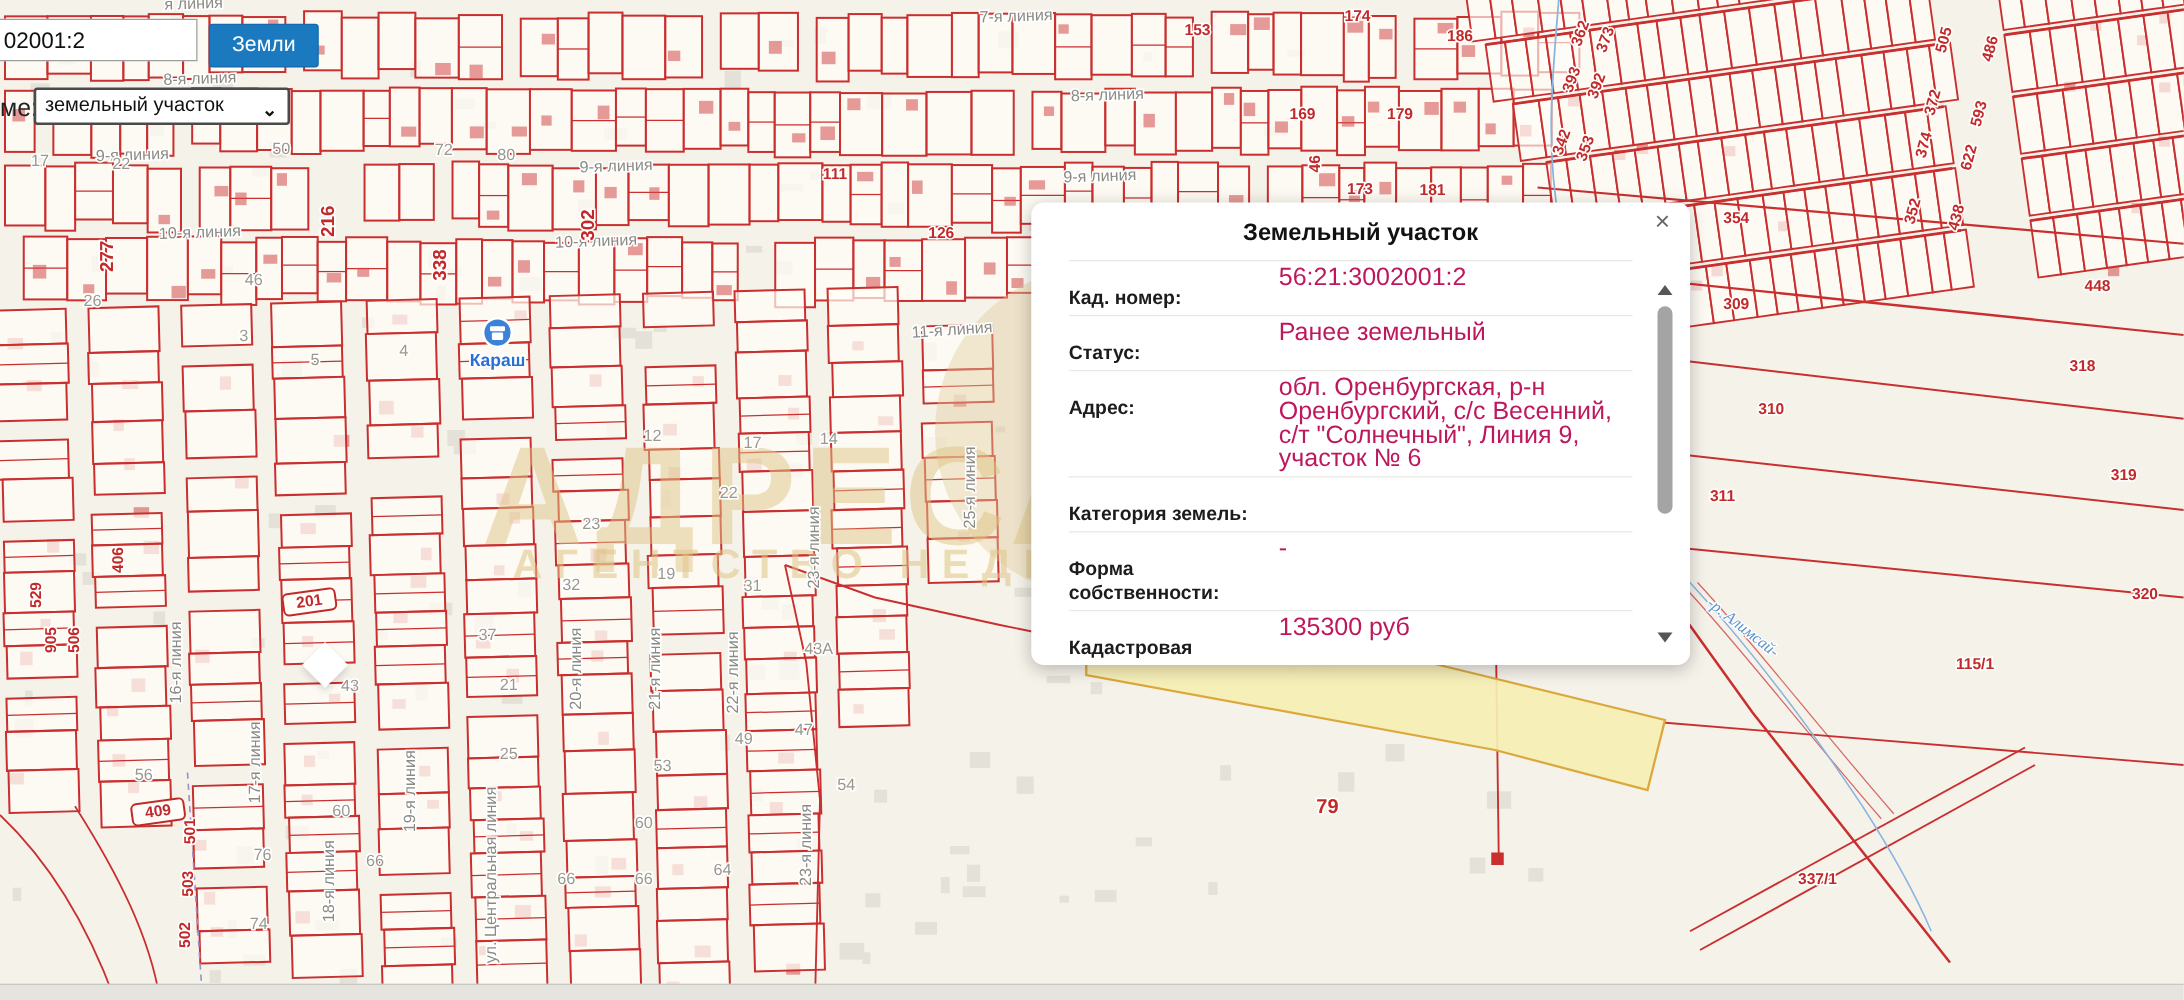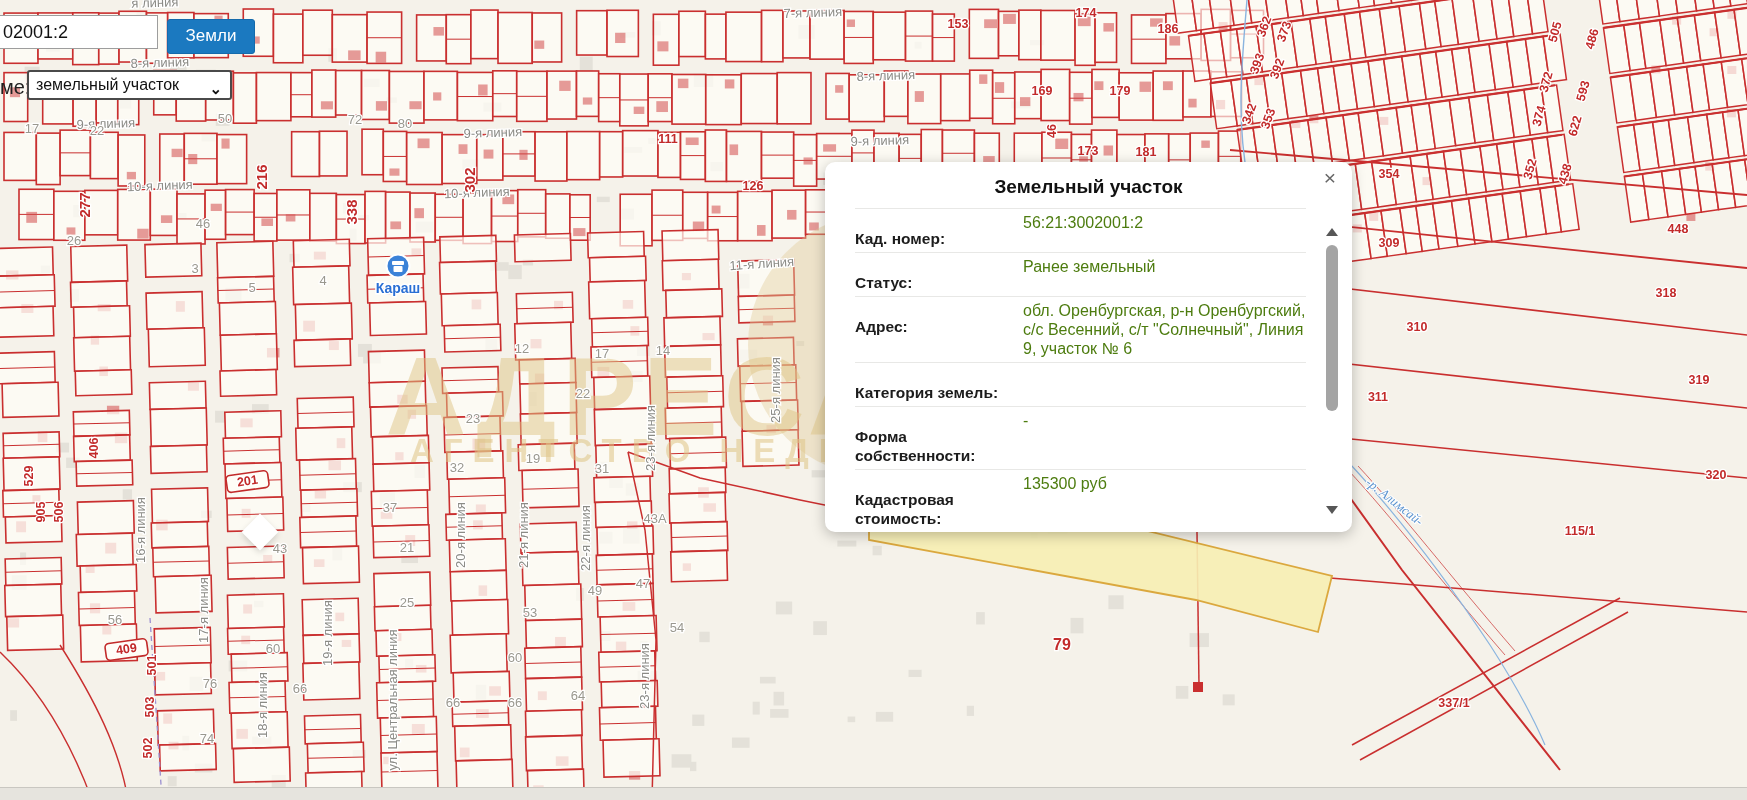--- a/index.html
+++ b/index.html
@@ -26,21 +26,21 @@
   .popup-tail{position:absolute;left:247px;top:519px;width:26px;height:26px;z-index:19;
        background:#fff;transform:rotate(45deg);box-shadow:2px 2px 6px rgba(0,0,0,0.15);}
   .popup-close{position:absolute;right:16px;top:2px;font-size:21px;color:#666;
        cursor:pointer;line-height:28px;}
   .popup-title{margin:14px 30px 10px 30px;text-align:center;font-size:19px;
        font-weight:bold;color:#111;}
   .popup-body{margin:8px 46px 0 30px;}
   .f-row{display:flex;border-bottom:1px solid #e8e8e6;padding:4px 0;}
   .f-row:first-child{border-top:1px solid #e8e8e6;}
   .f-label{width:168px;flex:none;font-weight:bold;color:#1c1c1c;font-size:15.5px;line-height:19px;margin-top:16px;}
-  .f-value{flex:1;color:#4d7c0f;font-size:16px;line-height:19px;}
+  .f-value{flex:1;color:#be185d;font-size:20px;line-height:19px;}
   .pscroll{position:absolute;right:13px;top:66px;width:13px;height:286px;}
   .pscroll .arr-up{position:absolute;top:0;left:0;width:0;height:0;
        border-left:6px solid transparent;border-right:6px solid transparent;
        border-bottom:8px solid #575757;cursor:pointer;}
   .pscroll .thumb{position:absolute;top:17px;left:0;width:12px;height:166px;
        background:#a4a4a4;border-radius:6px;cursor:pointer;}
   .pscroll .arr-dn{position:absolute;bottom:0;left:0;width:0;height:0;
        border-left:6px solid transparent;border-right:6px solid transparent;
        border-top:8px solid #575757;cursor:pointer;}
   .bottom-bar{position:absolute;left:0;top:787px;width:1747px;height:13px;z-index:5;

